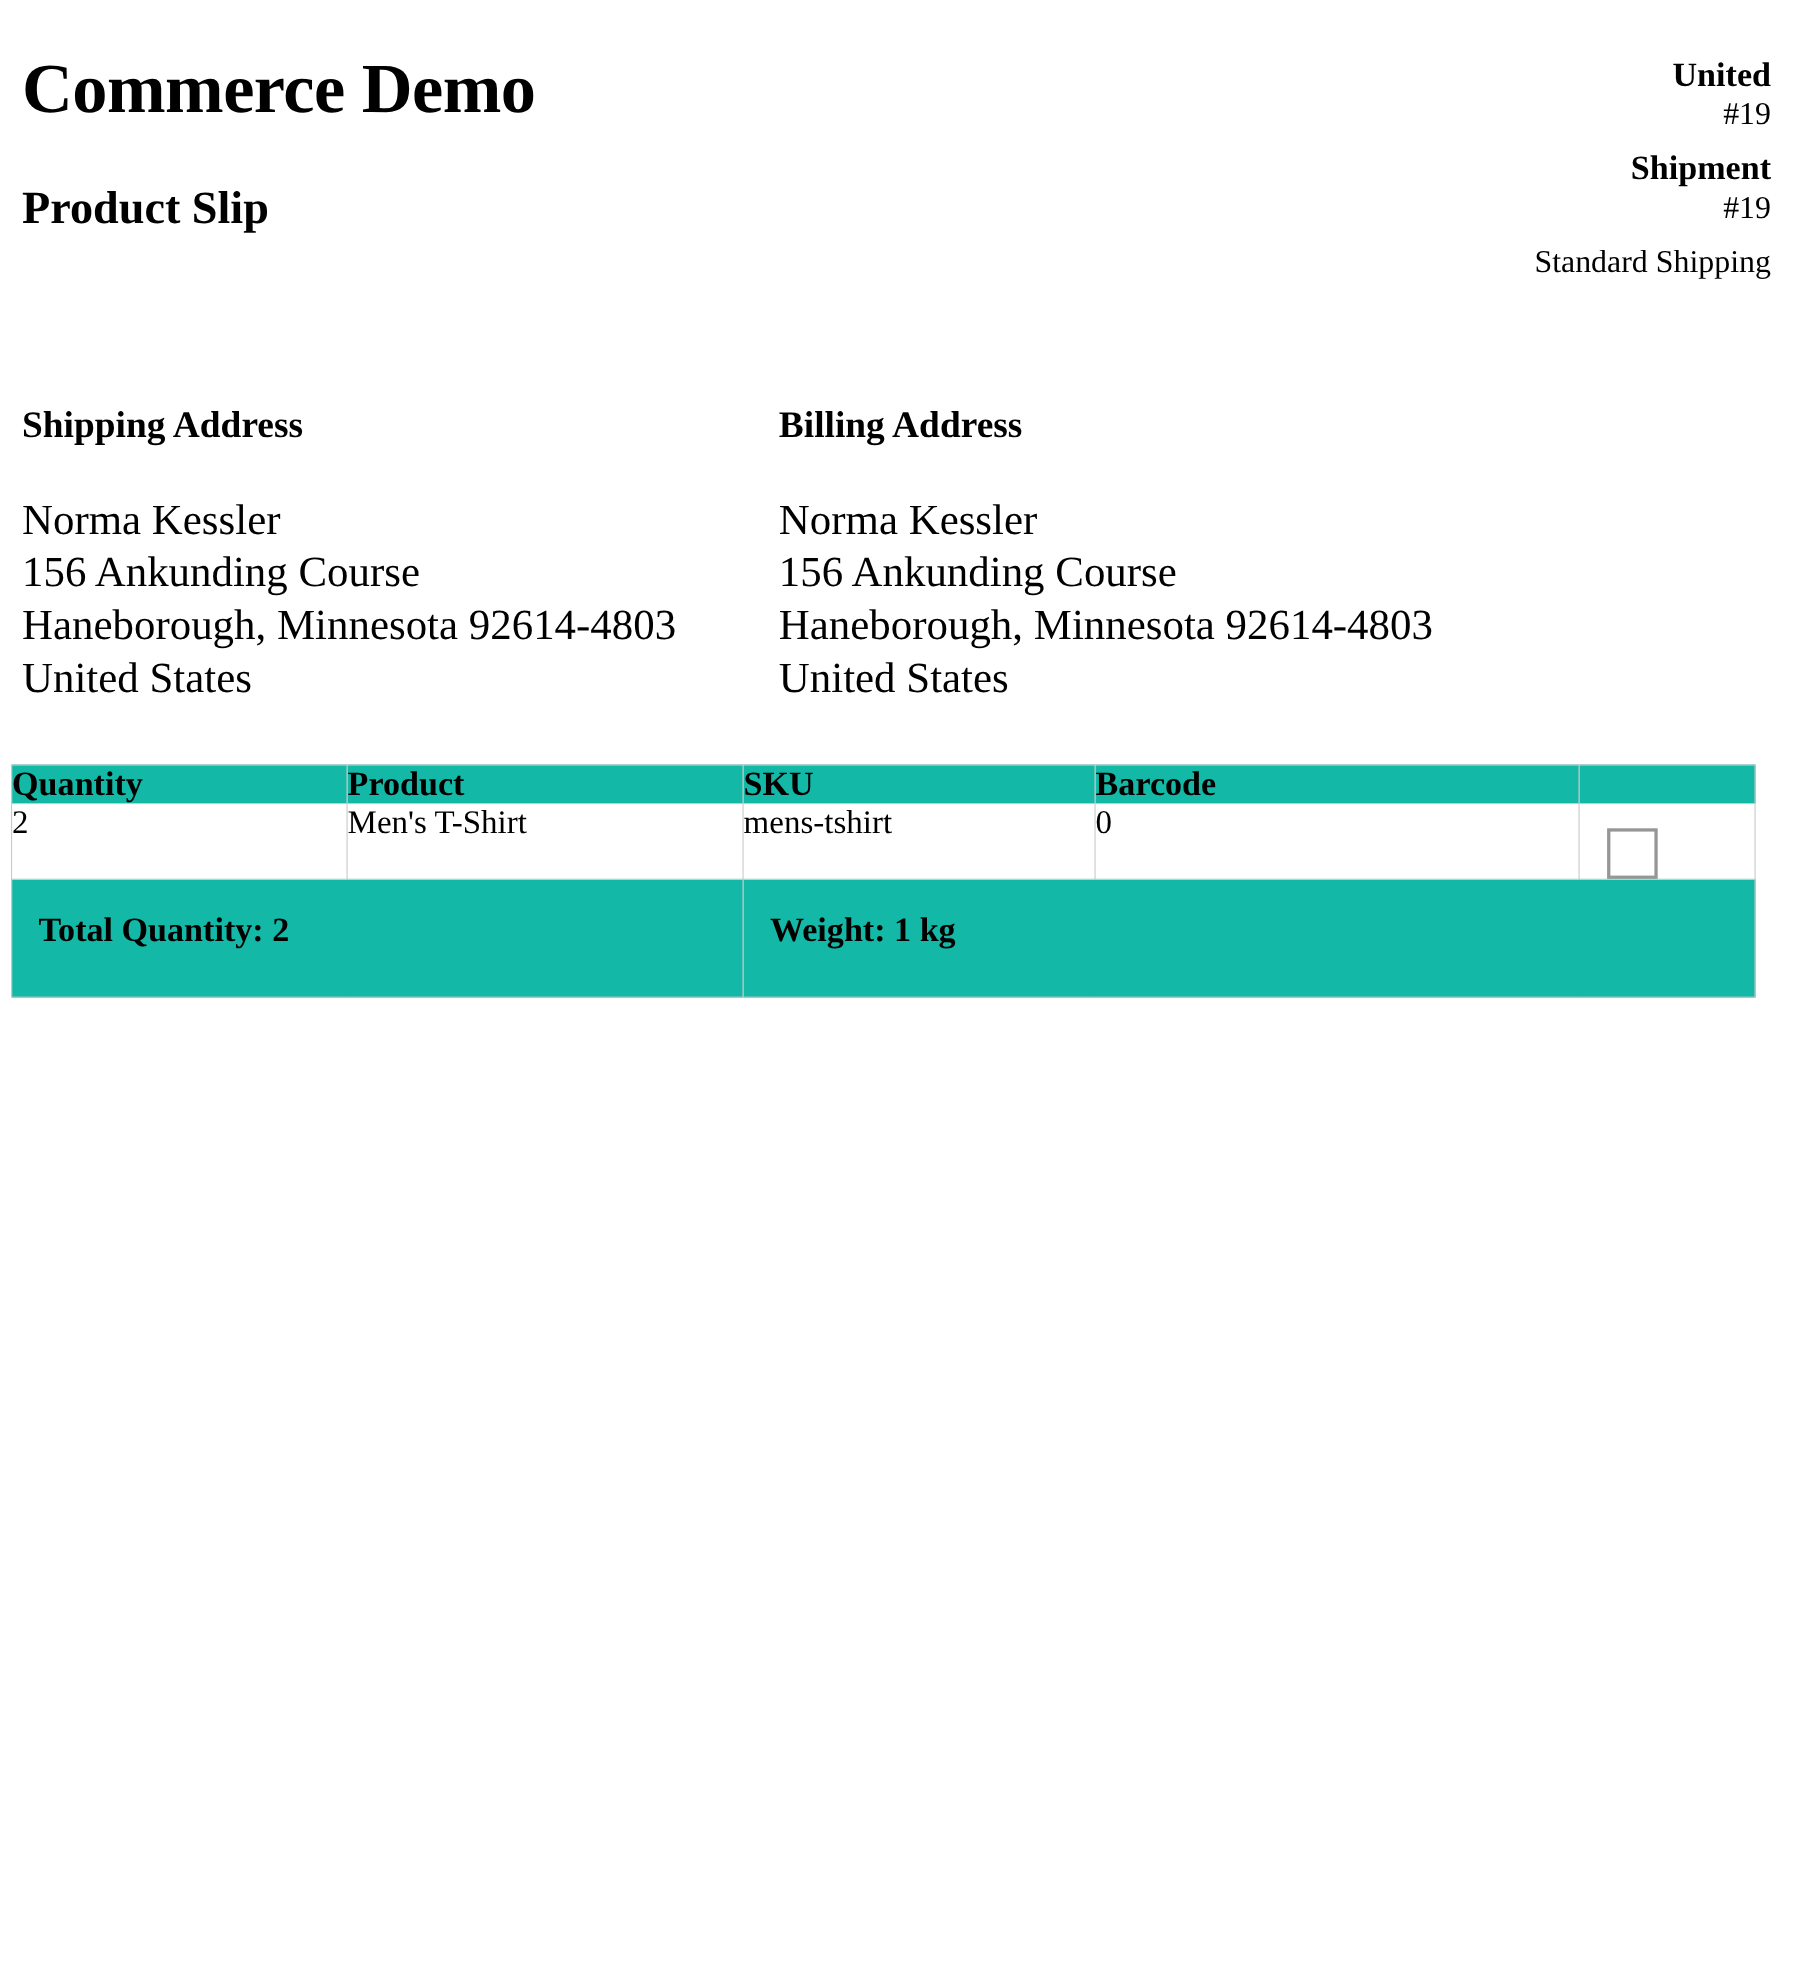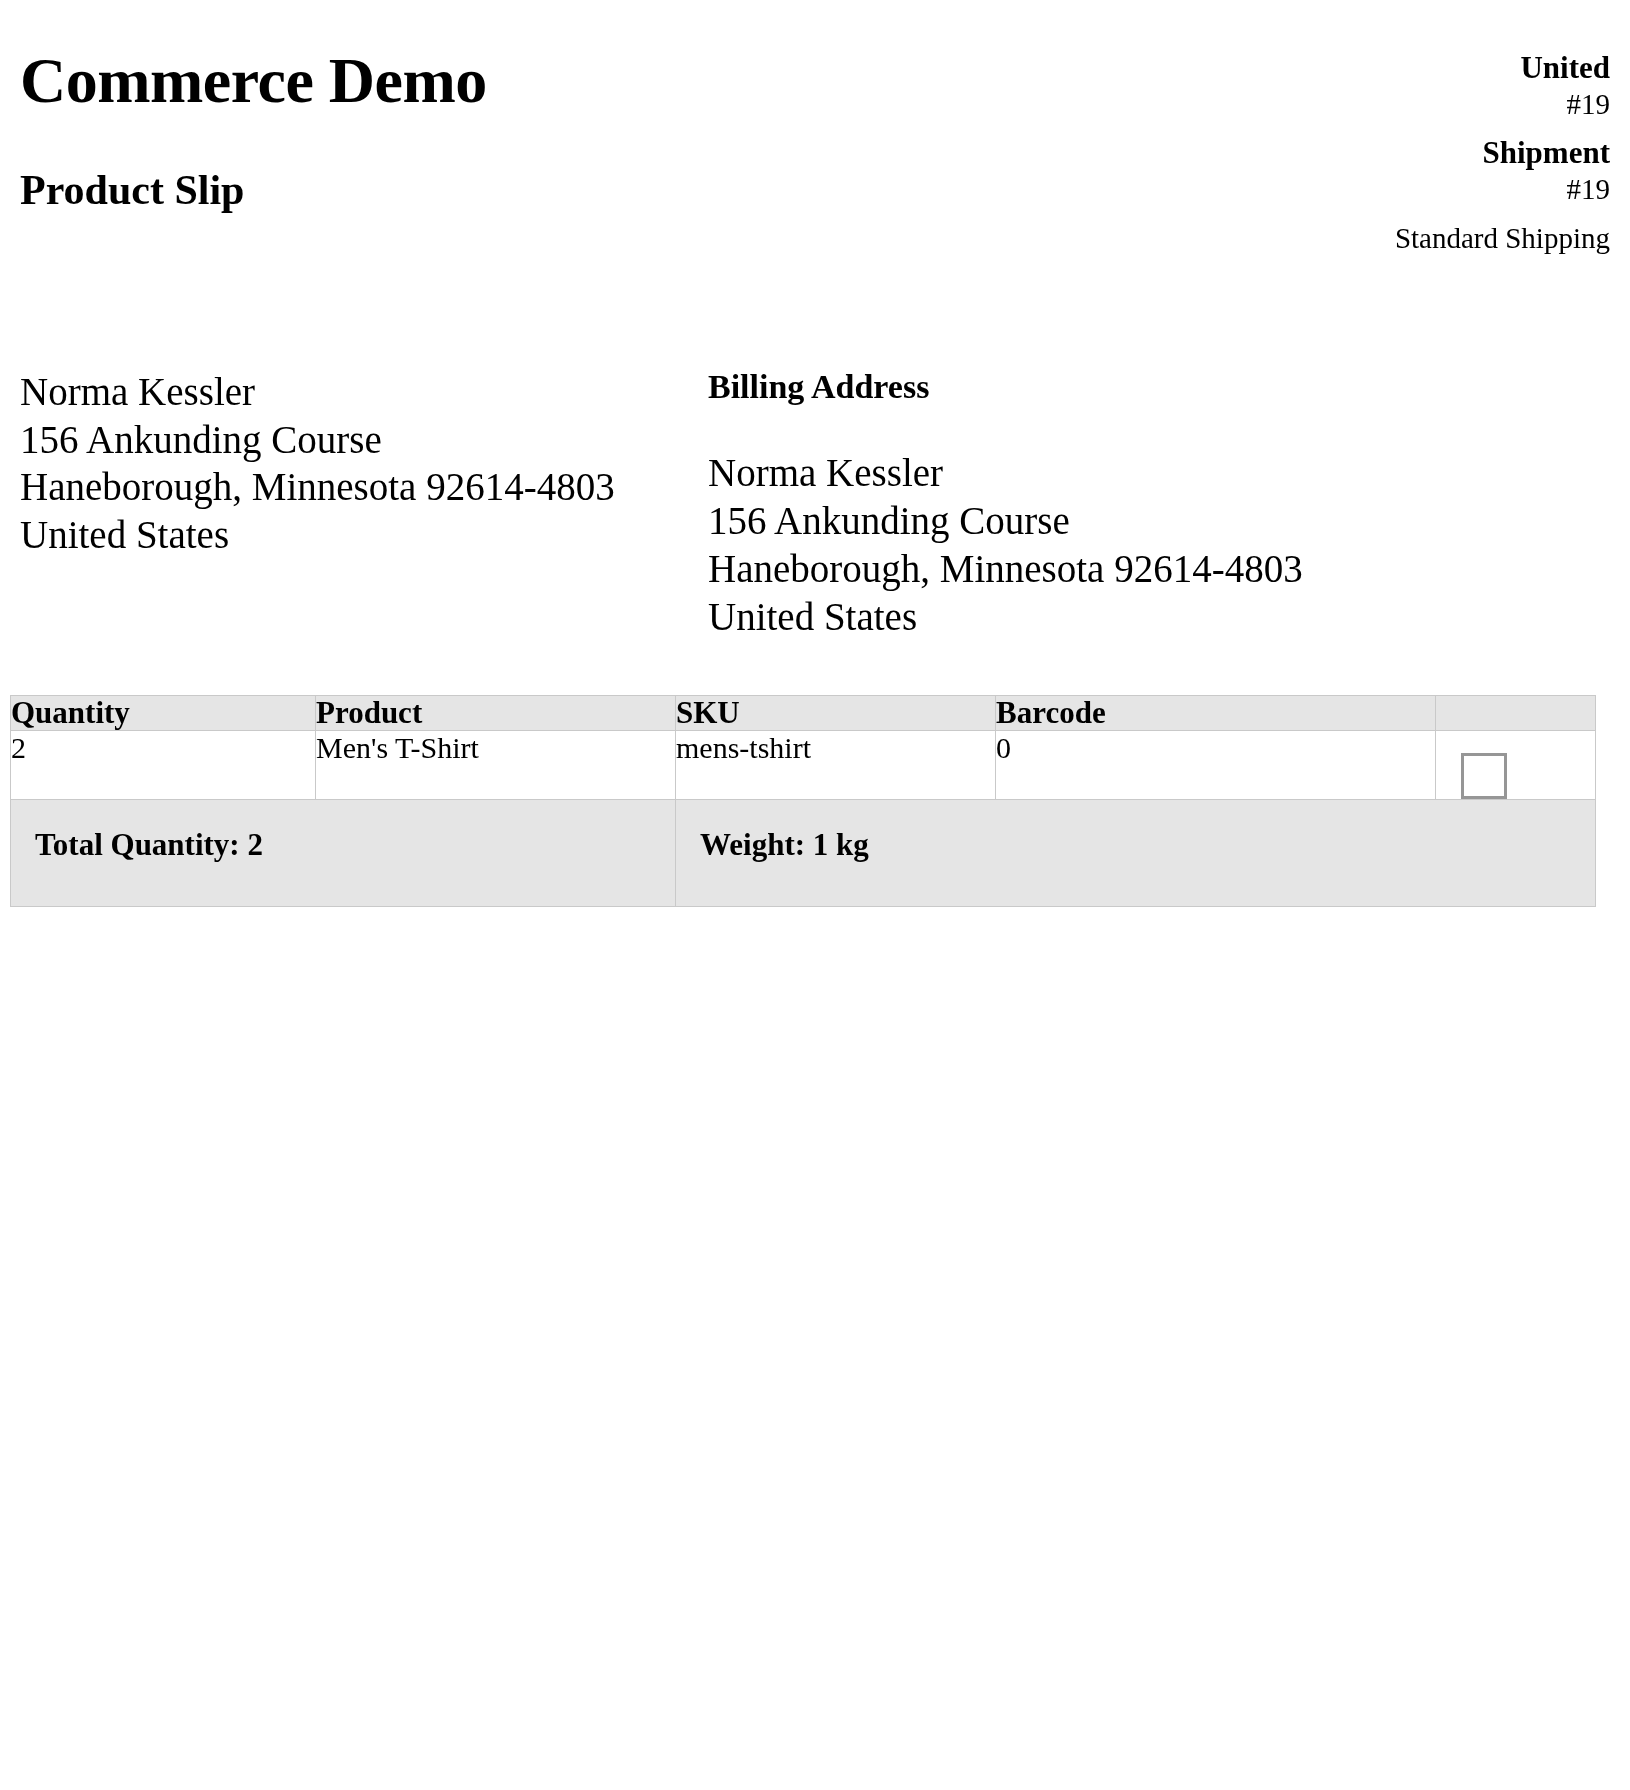--- a/index.html
+++ b/index.html
@@ -121,21 +121,21 @@
 
   table.items th,
   table.items td {
     text-align: left;
     vertical-align: top;
     border: 1px solid #c9c9c9;
     padding: 0;
   }
 
   thead tr, tfoot tr {
-    background: #e5e5e5;
+    background: #14b8a6;
   }
 
   tbody tr {
     background: #ffffff;
   }
 
   th.cell {
     font-size: 31px;
     font-weight: bold;
     line-height: 1.1;
@@ -202,20 +202,21 @@
         <span class="meta-value">Standard Shipping</span>
       </div>
 
 
     </div>
   </div>
 
   <div class="addresses">
 
     <div class="addr-col">
+      <div class="addr-heading">Shipping Address</div>
       <div class="addr-line">Norma Kessler</div>
       <div class="addr-line">156 Ankunding Course</div>
       <div class="addr-line">Haneborough, Minnesota 92614-4803</div>
       <div class="addr-line">United States</div>
     </div>
 
     <div class="addr-col">
       <div class="addr-heading">Billing Address</div>
       <div class="addr-line">Norma Kessler</div>
       <div class="addr-line">156 Ankunding Course</div>

